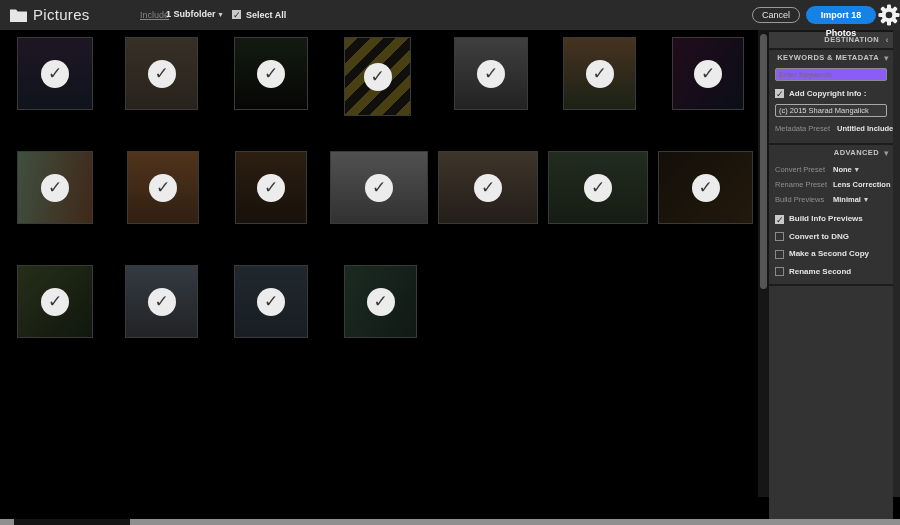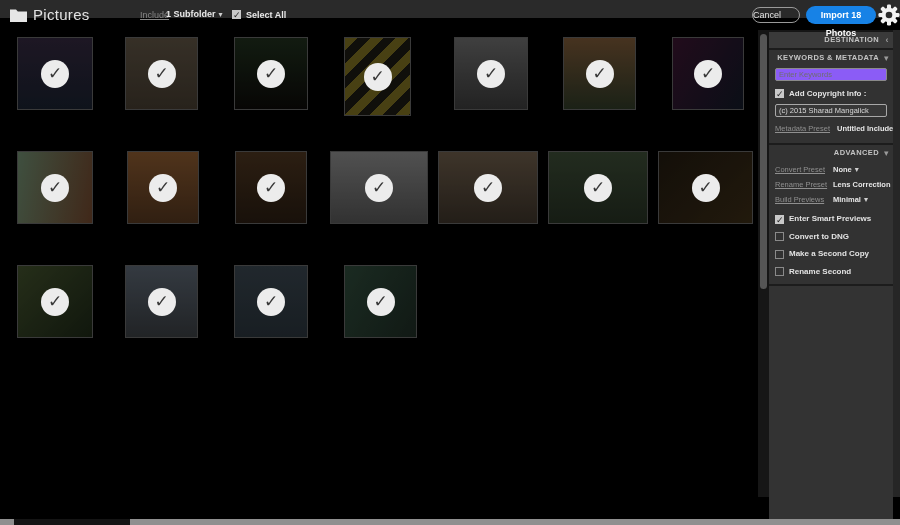--- a/index.html
+++ b/index.html
@@ -1,28 +1,28 @@
 <!DOCTYPE html>
 <html><head>
 <meta charset="utf-8">
 <style>
   html,body{margin:0;padding:0;background:#111;}
   *{box-sizing:border-box;font-family:"Liberation Sans","DejaVu Sans",sans-serif;}
   .app{position:relative;width:900px;height:525px;background:#000;overflow:hidden;}
 
   
-  .topbar{position:absolute;left:0;top:0;width:900px;height:18px;background:#2a2a2a;z-index:5;}
+  .topbar{position:absolute;left:0;top:0;width:900px;height:30px;background:#2a2a2a;z-index:5;}
   .folder-ico{position:absolute;left:10px;top:8px;}
   .app-title{position:absolute;left:33px;top:6px;font-size:15px;color:#e3e3e3;letter-spacing:.3px;}
   .inc-label{position:absolute;left:140px;top:10px;font-size:9px;color:#858585;text-decoration:underline;}
   .subfolder-dd{position:absolute;left:166px;top:9px;font-size:9px;font-weight:bold;color:#e8e8e8;cursor:default;}
   .chev{color:#cfcfcf;font-size:8px;margin-left:3px;}
   .topbar-checkbox{position:absolute;left:232px;top:10px;}
   .selectall-label{position:absolute;left:246px;top:10px;font-size:9px;font-weight:bold;color:#e8e8e8;}
-  .cancel-btn{position:absolute;left:752px;top:7px;width:48px;height:16px;border:1px solid #9a9a9a;border-radius:9px;color:#e2e2e2;font-size:9px;line-height:14px;background:transparent;}
+  .cancel-btn{position:absolute;left:752px;top:7px;width:48px;height:16px;border:1px solid #9a9a9a;border-radius:9px;color:#e2e2e2;font-size:9px;text-align:center;line-height:14px;background:transparent;}
   .import-btn{position:absolute;left:806px;top:6px;width:70px;height:18px;border:none;border-radius:10px;background:#1782e6;color:#fff;font-size:9px;font-weight:bold;text-align:center;line-height:18px;}
   .gear{position:absolute;left:878px;top:4px;width:22px;height:22px;}
 
   
   .cb{display:inline-block;width:9px;height:9px;vertical-align:middle;}
   .cb.checked{background:#c9c9c9;border:1px solid #c9c9c9;color:#262626;font-size:9px;font-weight:bold;line-height:8px;text-align:center;}
   .cb.un{background:transparent;border:1px solid #8a8a8a;}
 
   
   .grid-area{position:absolute;left:0;top:30px;width:758px;height:467px;background:#000;}
@@ -40,21 +40,21 @@
   .sec-divider{height:2px;background:#1c1c1c;}
   .sec-head{position:relative;height:16px;line-height:16px;text-align:right;padding-right:14px;font-size:7.5px;font-weight:bold;color:#c4c4c4;letter-spacing:.4px;}
   .sec-head .side-chev{position:absolute;right:4px;top:0;color:#9a9a9a;font-size:9px;}
   .dest-head{background:#3a3a3a;}
   .kw-input{display:block;width:112px;margin:2px auto 0;height:13px;background:#8b5cf6;border:1px solid #8a8a8a;border-radius:2px;color:#ddd;font-size:7.5px;padding:0 3px;}
   .kw-input::placeholder{color:#6e6e6e;}
   .cb-row{position:relative;margin:8px 0 0 6px;font-size:8px;font-weight:bold;color:#e3e3e3;}
   .cb-row .cb{margin-right:5px;}
   .cr-input{display:block;width:112px;margin:6px auto 0;height:13px;background:#383838;border:1px solid #a8a8a8;border-radius:2px;color:#d8d8d8;font-size:7.5px;padding:0 3px;}
   .preset-row{position:relative;height:11px;margin:4px 0 0 6px;font-size:7.5px;}
-  .preset-row .plabel{color:#8f8f8f;text-decoration:underline;}
+  .preset-row .plabel{color:#8f8f8f;}
   .preset-row .pvalue{position:absolute;left:62px;top:0;color:#e6e6e6;font-weight:bold;white-space:nowrap;}
   .adv-rows .preset-row .pvalue{left:58px;}
   .panel-rest{height:279px;background:#333;}
 
   
   .bottombar{position:absolute;left:0;top:497px;width:900px;height:22px;background:#2e2e2e;border-top:1px solid #1a1a1a;}
   .gridview-ico{position:absolute;left:5px;top:4px;width:18px;height:13px;border:1px solid #cfcfcf;padding:1px;}
   .gridview-ico i{display:block;width:100%;height:100%;background:
      repeating-linear-gradient(90deg,#cfcfcf 0 2px,transparent 2px 4px),
      repeating-linear-gradient(0deg,#cfcfcf 0 2px,transparent 2px 3px);}
@@ -203,21 +203,21 @@
     <div class="sec-head">
       <span>ADVANCED</span>
       <span class="side-chev">▾</span>
     </div>
     <div class="adv-rows">
         <div class="preset-row"><span class="plabel">Convert Preset</span><span class="pvalue">None<span class="chev">▾</span></span></div>
         <div class="preset-row"><span class="plabel">Rename Preset</span><span class="pvalue">Lens Correction<span class="chev">▾</span></span></div>
         <div class="preset-row"><span class="plabel">Build Previews</span><span class="pvalue">Minimal<span class="chev">▾</span></span></div>
       </div>
     <div>
-        <div class="cb-row"><span class="cb checked">✓</span><span>Enter Smart Previews</span></div>
+        <div class="cb-row"><span class="cb checked">✓</span><span>Build Info Previews</span></div>
         <div class="cb-row"><span class="cb un"></span><span>Convert to DNG</span></div>
         <div class="cb-row"><span class="cb un"></span><span>Make a Second Copy</span></div>
         <div class="cb-row"><span class="cb un"></span><span>Rename Second</span></div>
       </div>
 
     <div class="sec-divider" style="margin-top:8px;"></div>
     <div class="panel-rest"></div>
   </div>
 
   <div class="edge-strip"></div>

